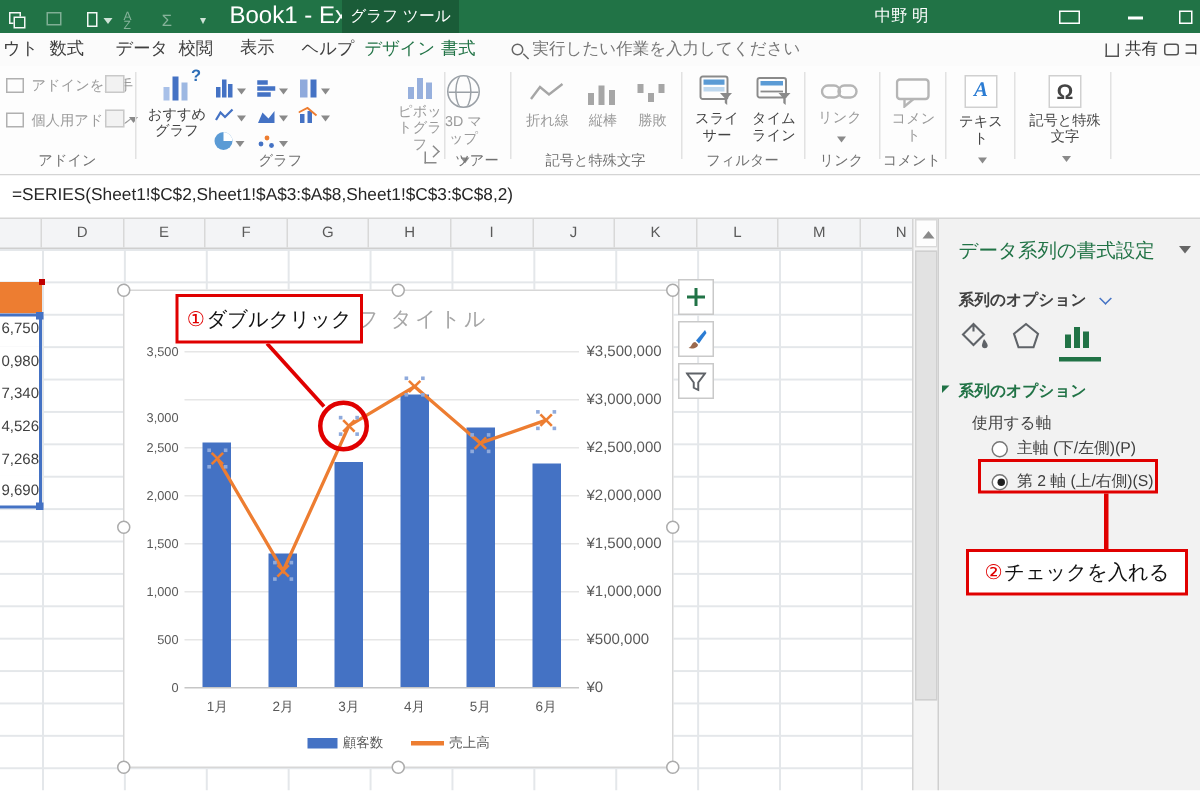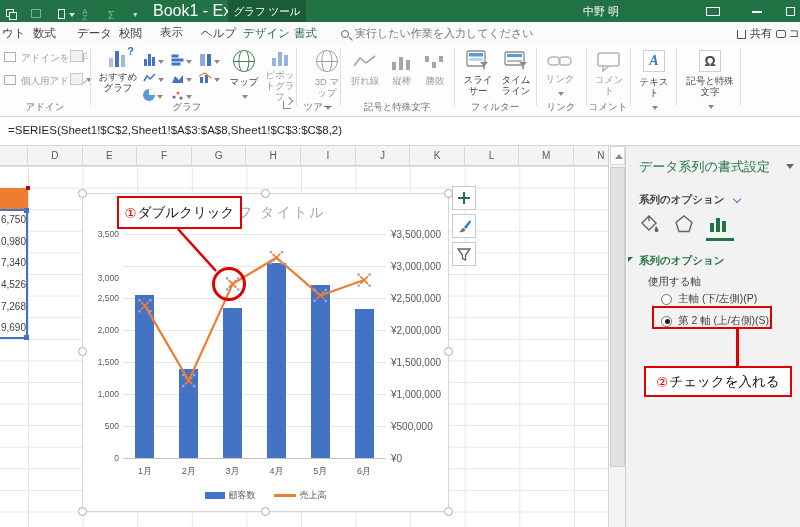--- a/index.html
+++ b/index.html
@@ -193,39 +193,34 @@
         <circle cx="7" cy="4" r="1.6" fill="#ed7d31"></circle>
         <circle cx="10" cy="9" r="1.6" fill="#4472c4"></circle>
       </svg><span class="caret"></span></div>
   <div class="abs" style="left:199px;top:8px;"><span class="mini-bars"><i style="left:1px;height:12px;width:5px;background:#8faadc;"></i><i style="left:8px;height:12px;width:4px;"></i></span><span class="caret"></span></div>
   <div class="abs" style="left:199px;top:26px;"><svg width="13" height="12">
         <rect x="1" y="5" width="3" height="6" fill="#4472c4"></rect>
         <rect x="6" y="3" width="3" height="8" fill="#4472c4"></rect>
         <polyline points="0,4 6,1 12,6" fill="none" stroke="#ed7d31" stroke-width="1.3"></polyline>
       </svg><span class="caret"></span></div>
 
-  <div class="abs" style="left:226px;top:6px;width:36px;">
-    <span class="globe" style="display:block;width:22px;height:22px;margin:0 auto;"></span>
-    <div class="rtext dark" style="margin-top:4px;">マップ</div>
-    <div style="text-align:center;"><span class="caret"></span></div>
-  </div>
 
   <div class="abs" style="left:263px;top:6px;width:34px;">
     <span class="mini-bars" style="display:block;width:18px;height:16px;margin:0 auto;opacity:.55;">
         <i style="left:1px;height:8px;width:4px;"></i>
         <i style="left:7px;height:14px;width:4px;"></i>
         <i style="left:13px;height:11px;width:4px;"></i>
       </span>
     <div class="rtext gray" style="margin-top:3px;">ピボットグラフ</div>
   </div>
   <span class="launcher" style="left:283px;top:57px;"></span>
   <div class="glabel" style="left:94px;width:186px;">グラフ</div>
   <div class="rsep" style="left:296px;"></div>
 
-  <div class="abs" style="left:310px;top:6px;width:34px;">
+  <div class="abs" style="left:292px;top:6px;width:34px;">
     <span class="globe gray2" style="display:block;width:22px;height:22px;margin:0 auto;"></span>
     <div class="rtext gray" style="margin-top:4px;">3D マップ</div>
     <div style="text-align:center;"><span class="caret"></span></div>
   </div>
   <div class="glabel" style="left:296px;width:44px;">ツアー</div>
   <div class="rsep" style="left:340px;"></div>
 
   <div class="abs" style="left:348px;top:10px;width:34px;">
     <svg width="24" height="16" style="display:block;margin:0 auto;">
         <polyline points="1,12 7,4 13,9 22,2" fill="none" stroke="#a6a6a6" stroke-width="1.6"></polyline>

